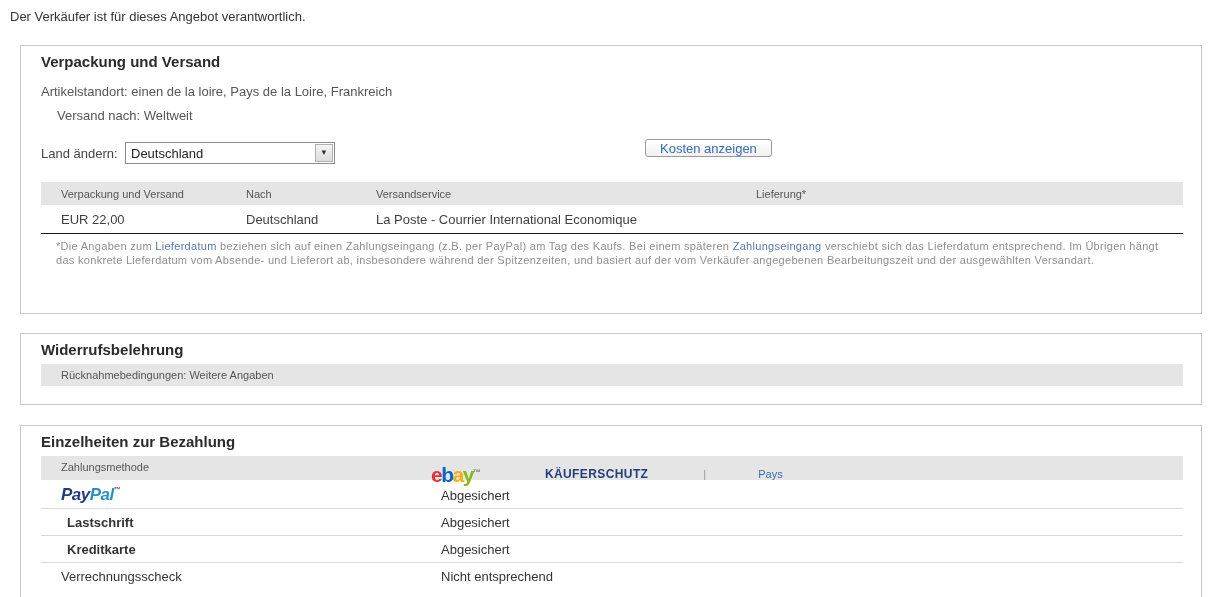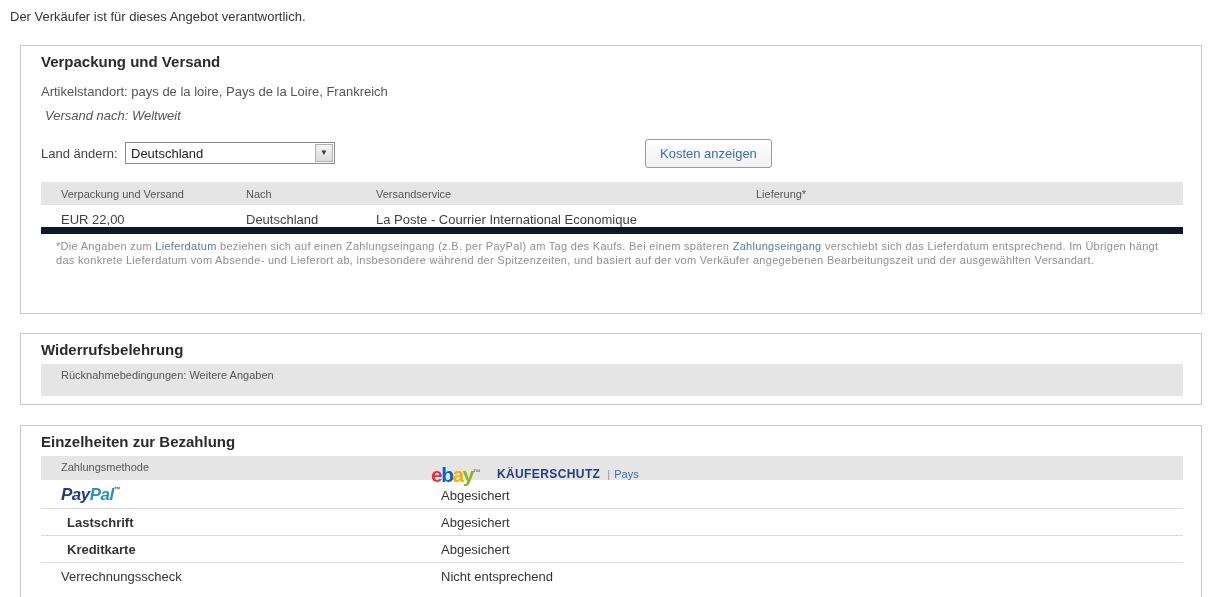--- a/index.html
+++ b/index.html
@@ -39,63 +39,63 @@
     position:absolute; left:5px; top:3px; font-size:13px; color:#222;
     white-space:nowrap; overflow:hidden; max-width:180px;
   }
   .select-arrow {
     position:absolute; right:1px; top:1px; width:18px; height:18px;
     background:linear-gradient(#f4f4f4,#dcdcdc);
     border:1px solid #b0b0b0;
     text-align:center; line-height:16px; font-size:8px; color:#333;
   }
   .costs-button {
-    position:absolute; left:624px; top:93px; height:29px; padding:0 14px;
+    position:absolute; left:624px; top:93px; height:18px; padding:0 14px;
     background:linear-gradient(#ffffff,#f1f1f1);
     border:1px solid #9a9a9a; border-radius:3px;
     font-size:13px; color:#3b6bb4; cursor:pointer;
     font-family:"Liberation Sans","DejaVu Sans",sans-serif;
   }
 
   
   .table-header-bar {
     position:absolute; left:20px; right:18px; top:136px; height:23px;
     background:#e5e5e5;
   }
   .table-header-bar .col, .table-row .col { position:absolute; white-space:nowrap; }
   .table-header-bar .col { top:6px; font-size:11px; color:#555; }
   .table-row {
     position:absolute; left:20px; right:18px; top:159px; height:29px;
-    border-bottom:7px solid #0f172a;
+    border-bottom:1px solid #0f172a;
   }
   .table-row .col { top:7px; font-size:13px; color:#3f3f3f; }
   .c0 { left:20px; } .c1 { left:205px; } .c2 { left:335px; } .c3 { left:715px; }
 
   .footnote {
     position:absolute; left:35px; top:193px; width:1108px;
     font-size:11px; line-height:14px; color:#8f8f8f; letter-spacing:0.3px;
   }
   .footnote a, .inline-link { color:#5479af; text-decoration:none; cursor:pointer; }
 
   
   .label-bar {
-    position:absolute; left:20px; right:18px; height:32px;
+    position:absolute; left:20px; right:18px; height:22px;
     background:#e5e5e5;
   }
   .label-bar .bar-text {
     position:absolute; left:20px; top:5px; font-size:11px; color:#555;
   }
   #box-returns .label-bar { top:30px; }
   .returns-policy { position:absolute; left:40px; top:56px; font-size:13px; color:#555; }
 
   
   #box-payment .label-bar { top:30px; height:24px; }
   .protection-group {
     position:absolute; left:390px; top:0; height:36px;
-    display:flex; align-items:center;
+    display:flex; align-items:center;gap:48px;
   }
   .ebay-logo { font-weight:bold; font-size:21px; letter-spacing:-1.5px; line-height:24px; cursor:pointer; }
   .ebay-e { color:#e53238; } .ebay-b { color:#0064d2; }
   .ebay-a { color:#f5af02; } .ebay-y { color:#86b817; }
   .ebay-tm { font-size:8px; color:#777; vertical-align:7px; letter-spacing:0; }
   .protection-label {
     margin-left:16px; font-size:12px; font-weight:bold; color:#233f77; letter-spacing:0.4px;
   }
   .protection-divider { margin:0 4px 0 7px; font-size:11px; color:#999; }
   .mehr-link { font-size:11px; color:#3b6bb4; text-decoration:none; cursor:pointer; }
@@ -110,22 +110,22 @@
   .pp-pay { color:#253b80;margin-top:28px; } .pp-pal { color:#2790c3; }
   .pp-tm { font-size:7px; color:#555; vertical-align:8px; font-style:normal; }
 </style>
 </head>
 <body>
 
 <div class="top-note">Der Verkäufer ist für dieses Angebot verantwortlich.</div>
 
 <div class="box" id="box-shipping">
   <div class="section-title">Verpackung und Versand</div>
-  <div class="plain-line" style="left:20px; top:38px;">Artikelstandort: pays de la loire, Pays de la Loire, Frankreich</div>
-  <div class="plain-line" style="left:24px; top:62px;font-style:italic;">Versand nach: Weltweit</div>
+  <div class="plain-line" style="left:20px; top:38px;">Artikelstandort: einen de la loire, Pays de la Loire, Frankreich</div>
+  <div class="plain-line" style="left:36px; top:62px;">Versand nach: Weltweit</div>
 
   <div class="country-label">Land ändern:</div>
   <div class="select-box">
     <span class="value">Deutschland</span>
     <span class="select-arrow">▼</span>
   </div>
   <button class="costs-button">Kosten anzeigen</button>
 
   <div class="table-header-bar">
     <span class="col c0">Verpackung und Versand</span>

